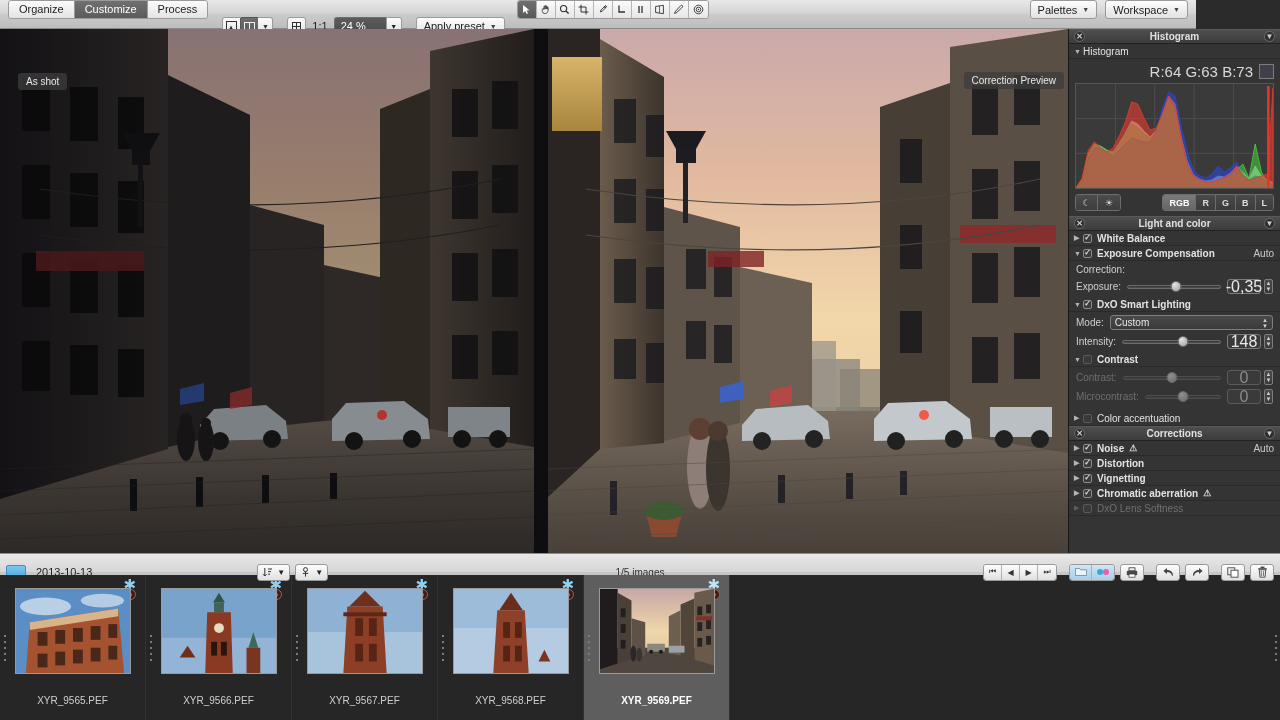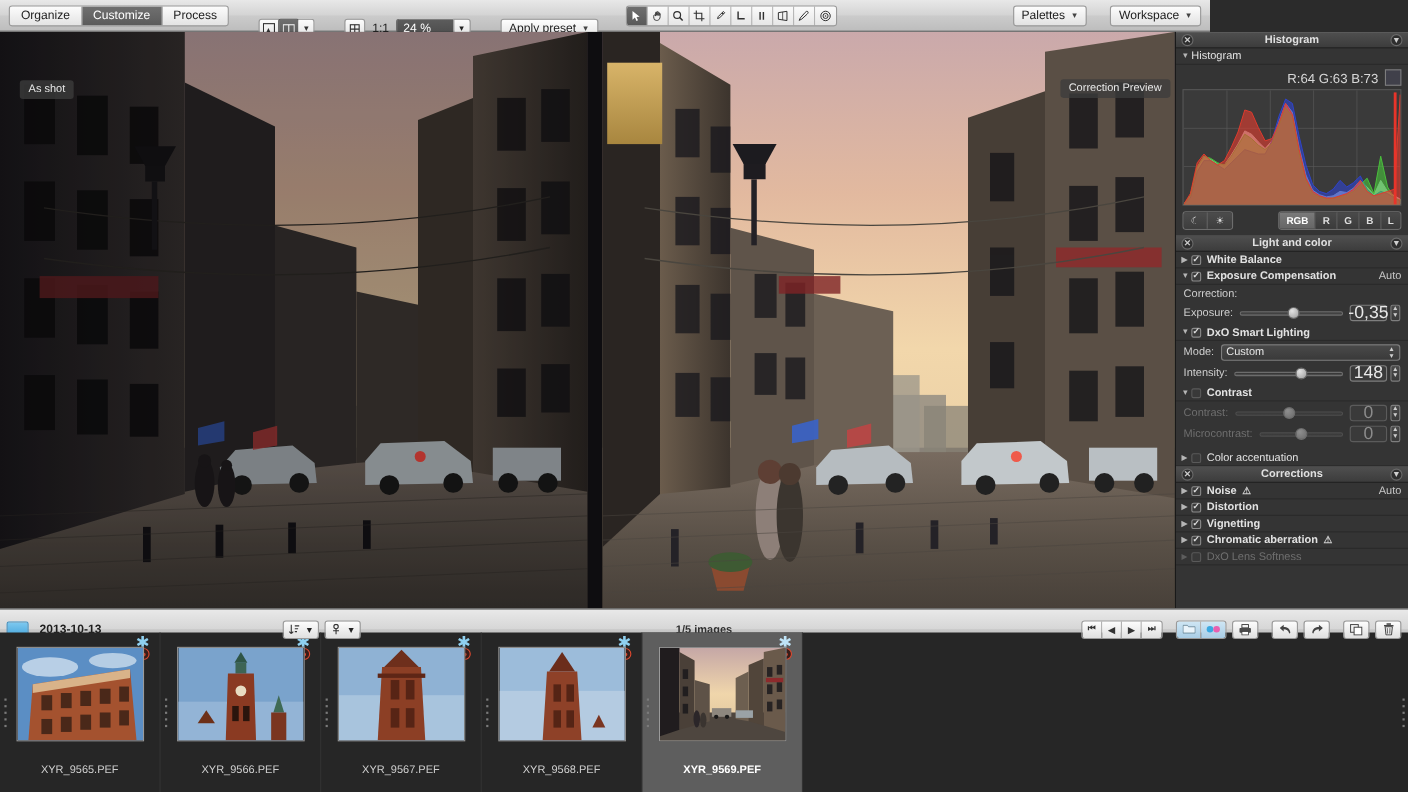--- a/index.html
+++ b/index.html
@@ -7,24 +7,24 @@
     width: 1280px; height: 720px;
     background: #2b2b2b;
     font-family: "Liberation Sans", sans-serif;
     font-size: 11px;
     overflow: hidden;
     -webkit-font-smoothing: antialiased;
   }
 
   
   #toolbar {
-    position: absolute; top: 0; left: 0; width: 1100px; height: 29px;
+    position: absolute; top: 0; left: 0; width: 1196px; height: 29px;
     background: linear-gradient(to bottom, #e8e8e8 0%, #d4d4d4 48%, #cbcbcb 52%, #bdbdbd 100%);
     border-bottom: 1px solid #8a8a8a;
-    display: flex; align-items: center; gap: 13px;
+    display: flex; 
   }
   .seg-group { display: flex; margin-left: 8px; border: 1px solid #9a9a9a; border-radius: 3px; overflow: hidden; height: 19px; }
   .seg-btn {
     padding: 0 10px; height: 17px; line-height: 17px; font-size: 11px; color: #1c1c1c;
     background: linear-gradient(to bottom, #fcfcfc, #e3e3e3);
     border-right: 1px solid #9a9a9a; cursor: default; white-space: nowrap;
   }
   .seg-btn:last-child { border-right: none; }
   .seg-btn.active { background: linear-gradient(to bottom, #707070, #5b5b5b); color: #fff; }
 
@@ -114,21 +114,21 @@
   .chk {
     width: 9px; height: 9px; border: 1px solid #8c8c8c; border-radius: 2px;
     background: #3b3b3b; margin-right: 5px; display: inline-flex;
     align-items: center; justify-content: center; font-size: 8px; color: #e0e0e0; line-height: 1;
   }
   .chk.dim { border-color: #5a5a5a; background: #393939; }
   .auto-lbl { margin-left: auto; margin-right: 6px; font-size: 10px; color: #c9c9c9; font-weight: normal; }
   .warn { margin-left: 5px; font-size: 9px; color: #cfcfcf; }
 
   .hist-wrap { padding: 4px 6px 5px 6px; }
-  .hist-rgb { text-align: right; font-size: 12px; color: #d8d8d8; margin-bottom: 3px; display:flex; align-items:center; justify-content:flex-end; }
+  .hist-rgb { text-align: right; font-size: 15px; color: #d8d8d8; margin-bottom: 3px; display:flex; align-items:center; justify-content:flex-end; }
   .swatch { width: 15px; height: 15px; background: #40404a; border: 1px solid #7d7d7d; margin-left: 6px; }
   .hist-box { width: 100%; height: 106px; background: #3a3a3a; border: 1px solid #565656; position: relative; }
   .hist-ctrl { display: flex; align-items: center; margin-top: 5px; }
   .tone-grp { display: flex; border: 1px solid #6d6d6d; border-radius: 3px; overflow: hidden; }
   .tone-btn { width: 22px; height: 15px; display: flex; align-items: center; justify-content: center;
     background: linear-gradient(to bottom,#4c4c4c,#3d3d3d); border-right: 1px solid #6d6d6d; font-size: 9px; color: #ddd; }
   .tone-btn:last-child { border-right: none; }
   .chan-grp { display: flex; margin-left: auto; border: 1px solid #6d6d6d; border-radius: 3px; overflow: hidden; }
   .chan-btn { padding: 0 6px; height: 15px; display: flex; align-items: center; justify-content: center;
     background: linear-gradient(to bottom,#4a4a4a,#3b3b3b); border-right: 1px solid #6d6d6d;
@@ -168,21 +168,21 @@
     width: 9px; height: 15px; border: 1px solid #7e7e7e; border-radius: 2px; margin-left: 3px;
     background: linear-gradient(to bottom,#4a4a4a,#3a3a3a);
     font-size: 6px; line-height: 6px; color: #cfcfcf; text-align: center;
   }
 
   
   #bottombar {
     position: absolute; top: 553px; left: 0; width: 1280px; height: 38px;
     background: linear-gradient(to bottom, #e9e9e9 0%, #d6d6d6 50%, #c7c7c7 51%, #bcbcbc 100%);
     border-top: 1px solid #8d8d8d; border-bottom: 1px solid #3a3a3a;
-    display: flex; align-items: center; padding: 0 6px; font-weight: bold;
+    display: flex; align-items: center; padding: 0 6px;
   }
   .folder-ico { width: 20px; height: 14px; background: linear-gradient(to bottom,#7dc8ef,#4aa8dd); border-radius: 2px; border: 1px solid #3f8fc0; }
   .folder-name { margin-left: 10px; font-size: 11px; color: #1e1e1e; }
   .bb-btn {
     height: 17px; padding: 0 4px; border: 1px solid #9a9a9a; border-radius: 3px;
     background: linear-gradient(to bottom, #fdfdfd, #e0e0e0);
     display: flex; align-items: center; justify-content: center; font-size: 9px; color: #222;
     margin-left: 5px;
   }
   .imgcount { position: absolute; left: 0; right: 0; text-align: center; font-size: 10px; color: #303030; }

